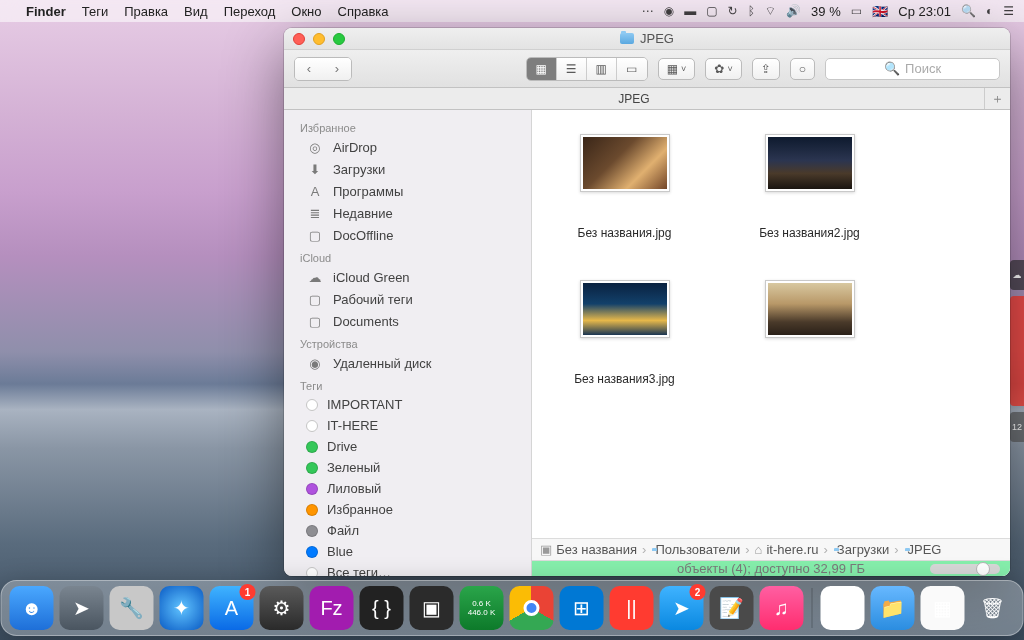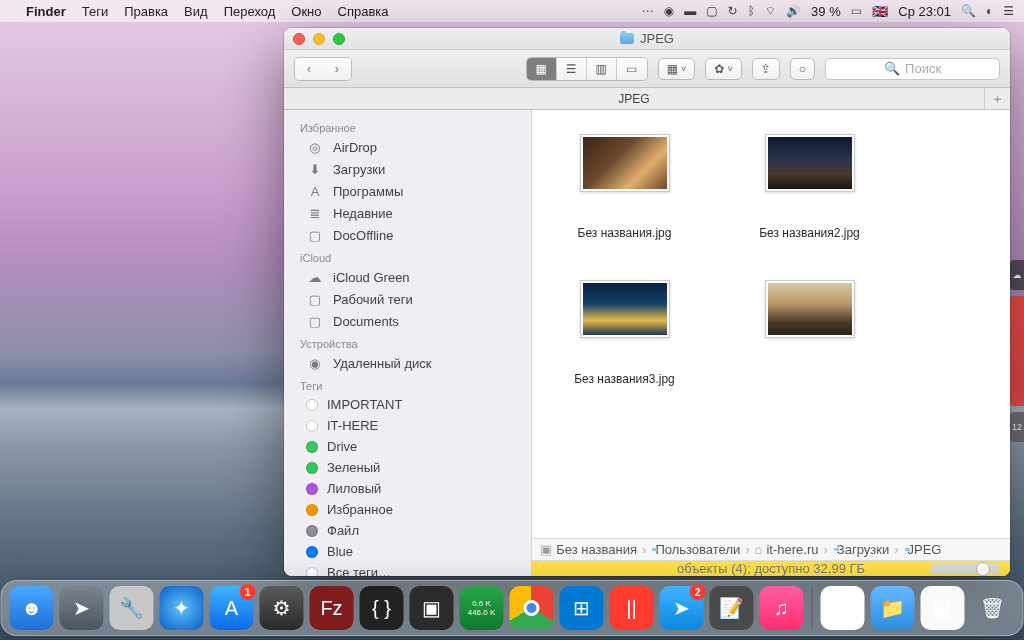--- a/index.html
+++ b/index.html
@@ -49,21 +49,21 @@
 
 .content{flex:1;background:#fff;position:relative;overflow:hidden}
 .files{display:flex;gap:40px;padding:24px 20px;flex-wrap:wrap}
 .file{width:145px;display:flex;flex-direction:column;align-items:center;gap:10px}
 .thumb{width:90px;height:58px;border:1px solid #c9c9c9;padding:2px;background:#fff;box-shadow:0 1px 3px rgba(0,0,0,.15)}
 .thumb div{width:100%;height:100%}
 .fname{font-size:12px;color:#2a2a2a;text-align:center;padding-top:24px}
 
 .pathbar{position:absolute;bottom:16px;left:0;right:0;height:22px;border-top:1px solid #dcdcdc;background:#f7f7f7;display:flex;align-items:center;padding:0 8px;font-size:11px;color:#565656;gap:5px;overflow:hidden}
 .pathbar .sep{color:#b2b2b2}
-.statusbar{position:absolute;bottom:0;left:0;right:0;height:16px;border-top:1px solid #dcdcdc;background:#fde047;display:flex;align-items:center;justify-content:center;font-size:11px;color:#7a7a7a}
+.statusbar{position:absolute;bottom:0;left:0;right:0;height:16px;border-top:1px solid #dcdcdc;background:#86efac;display:flex;align-items:center;justify-content:center;font-size:11px;color:#7a7a7a}
 .zoom{position:absolute;right:10px;bottom:2px;width:70px;height:10px;background:#d8d8d8;border-radius:5px}
 .zoom .knob{position:absolute;left:46px;top:-2px;width:14px;height:14px;background:#fff;border:1px solid #b5b5b5;border-radius:50%}
 
 
 .dock{position:absolute;left:50%;bottom:4px;transform:translateX(-50%);height:56px;padding:4px 8px;background:rgba(255,255,255,.28);border-radius:16px;border:1px solid rgba(255,255,255,.35);display:flex;align-items:center;gap:6px;box-shadow:0 8px 30px rgba(0,0,0,.3)}
 .dock .app-ic{width:44px;height:44px;border-radius:10px;display:flex;align-items:center;justify-content:center;font-size:20px;color:#fff;position:relative}
 .dock .div{width:1px;height:40px;background:rgba(0,0,0,.25);margin:0 2px}
 .badge{position:absolute;top:-2px;right:-2px;background:#ff3b30;color:#fff;font-size:10px;min-width:16px;height:16px;border-radius:8px;display:flex;align-items:center;justify-content:center;font-weight:700}
 
 
@@ -292,21 +292,21 @@
   </div>
 </div>
 
 <div class="dock" id="dock">
     <div class="app-ic" style="background: linear-gradient(rgb(74, 168, 255), rgb(30, 111, 216));">☻</div>
     <div class="app-ic" style="background: linear-gradient(rgb(122, 133, 144), rgb(74, 85, 96));">➤</div>
     <div class="app-ic" style="background: rgb(200, 200, 200);">🔧</div>
     <div class="app-ic" style="background: radial-gradient(rgb(96, 195, 255), rgb(10, 91, 196));">✦</div>
     <div class="app-ic" style="background: linear-gradient(rgb(63, 179, 255), rgb(10, 106, 230));">A<span class="badge">1</span></div>
     <div class="app-ic" style="background: linear-gradient(rgb(90, 90, 90), rgb(42, 42, 42));">⚙</div>
-    <div class="app-ic" style="background: #7f1d1d;">Fz</div>
+    <div class="app-ic" style="background: #a21caf;">Fz</div>
     <div class="app-ic" style="background: rgb(34, 34, 34);">{ }</div>
     <div class="app-ic" style="background: rgb(43, 43, 43);">▣</div>
     <div class="app-ic" style="background: linear-gradient(rgb(42, 165, 74), rgb(13, 122, 42)); font-size: 8px; line-height: 9px; text-align: center; color: rgb(255, 255, 255); white-space: pre;">0.6 K
 446.0 K</div>
     <div class="app-ic" style="background: conic-gradient(rgb(234, 67, 53) 0deg, rgb(234, 67, 53) 120deg, rgb(52, 168, 83) 120deg, rgb(52, 168, 83) 240deg, rgb(251, 188, 5) 240deg, rgb(251, 188, 5) 360deg);">
       <span style="width:16px;height:16px;background:#4285f4;border:3px solid #fff;border-radius:50%"></span>
     </div>
     <div class="app-ic" style="background: rgb(0, 120, 212);">⊞</div>
     <div class="app-ic" style="background: linear-gradient(90deg, rgb(255, 59, 48), rgb(255, 59, 48));">||</div>
     <div class="app-ic" style="background: linear-gradient(rgb(63, 179, 255), rgb(10, 136, 224));">➤<span class="badge">2</span></div>

